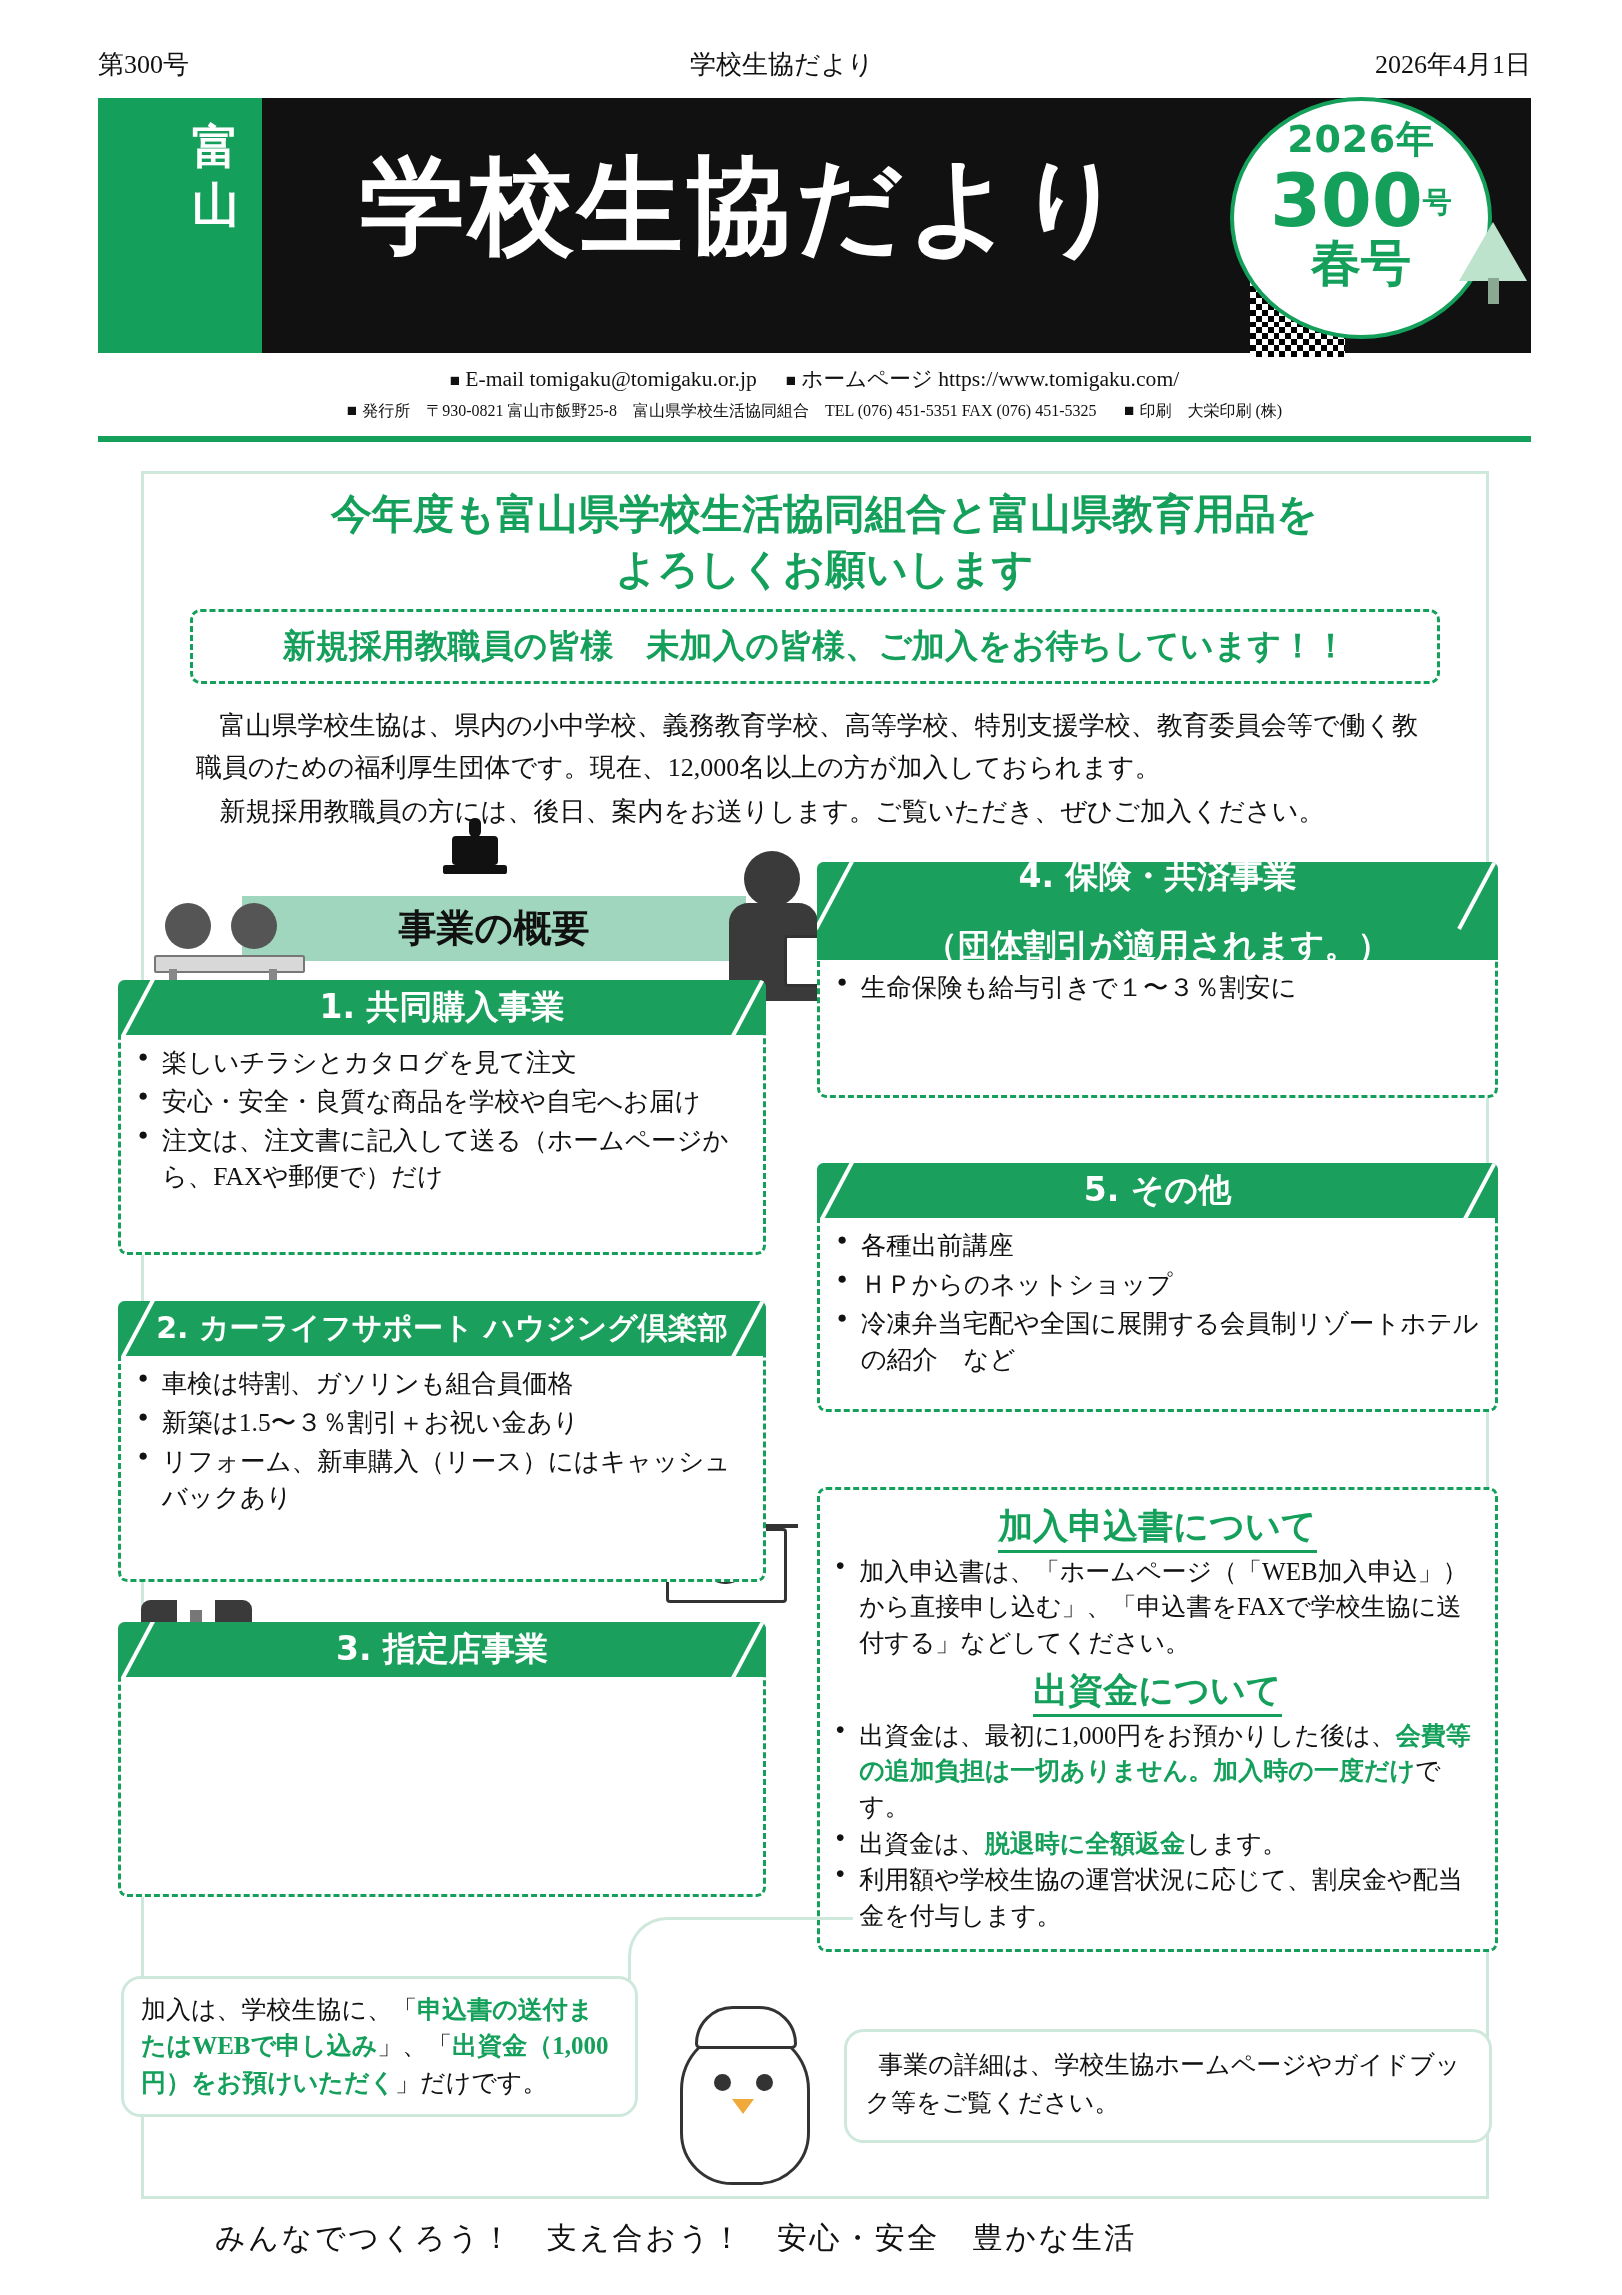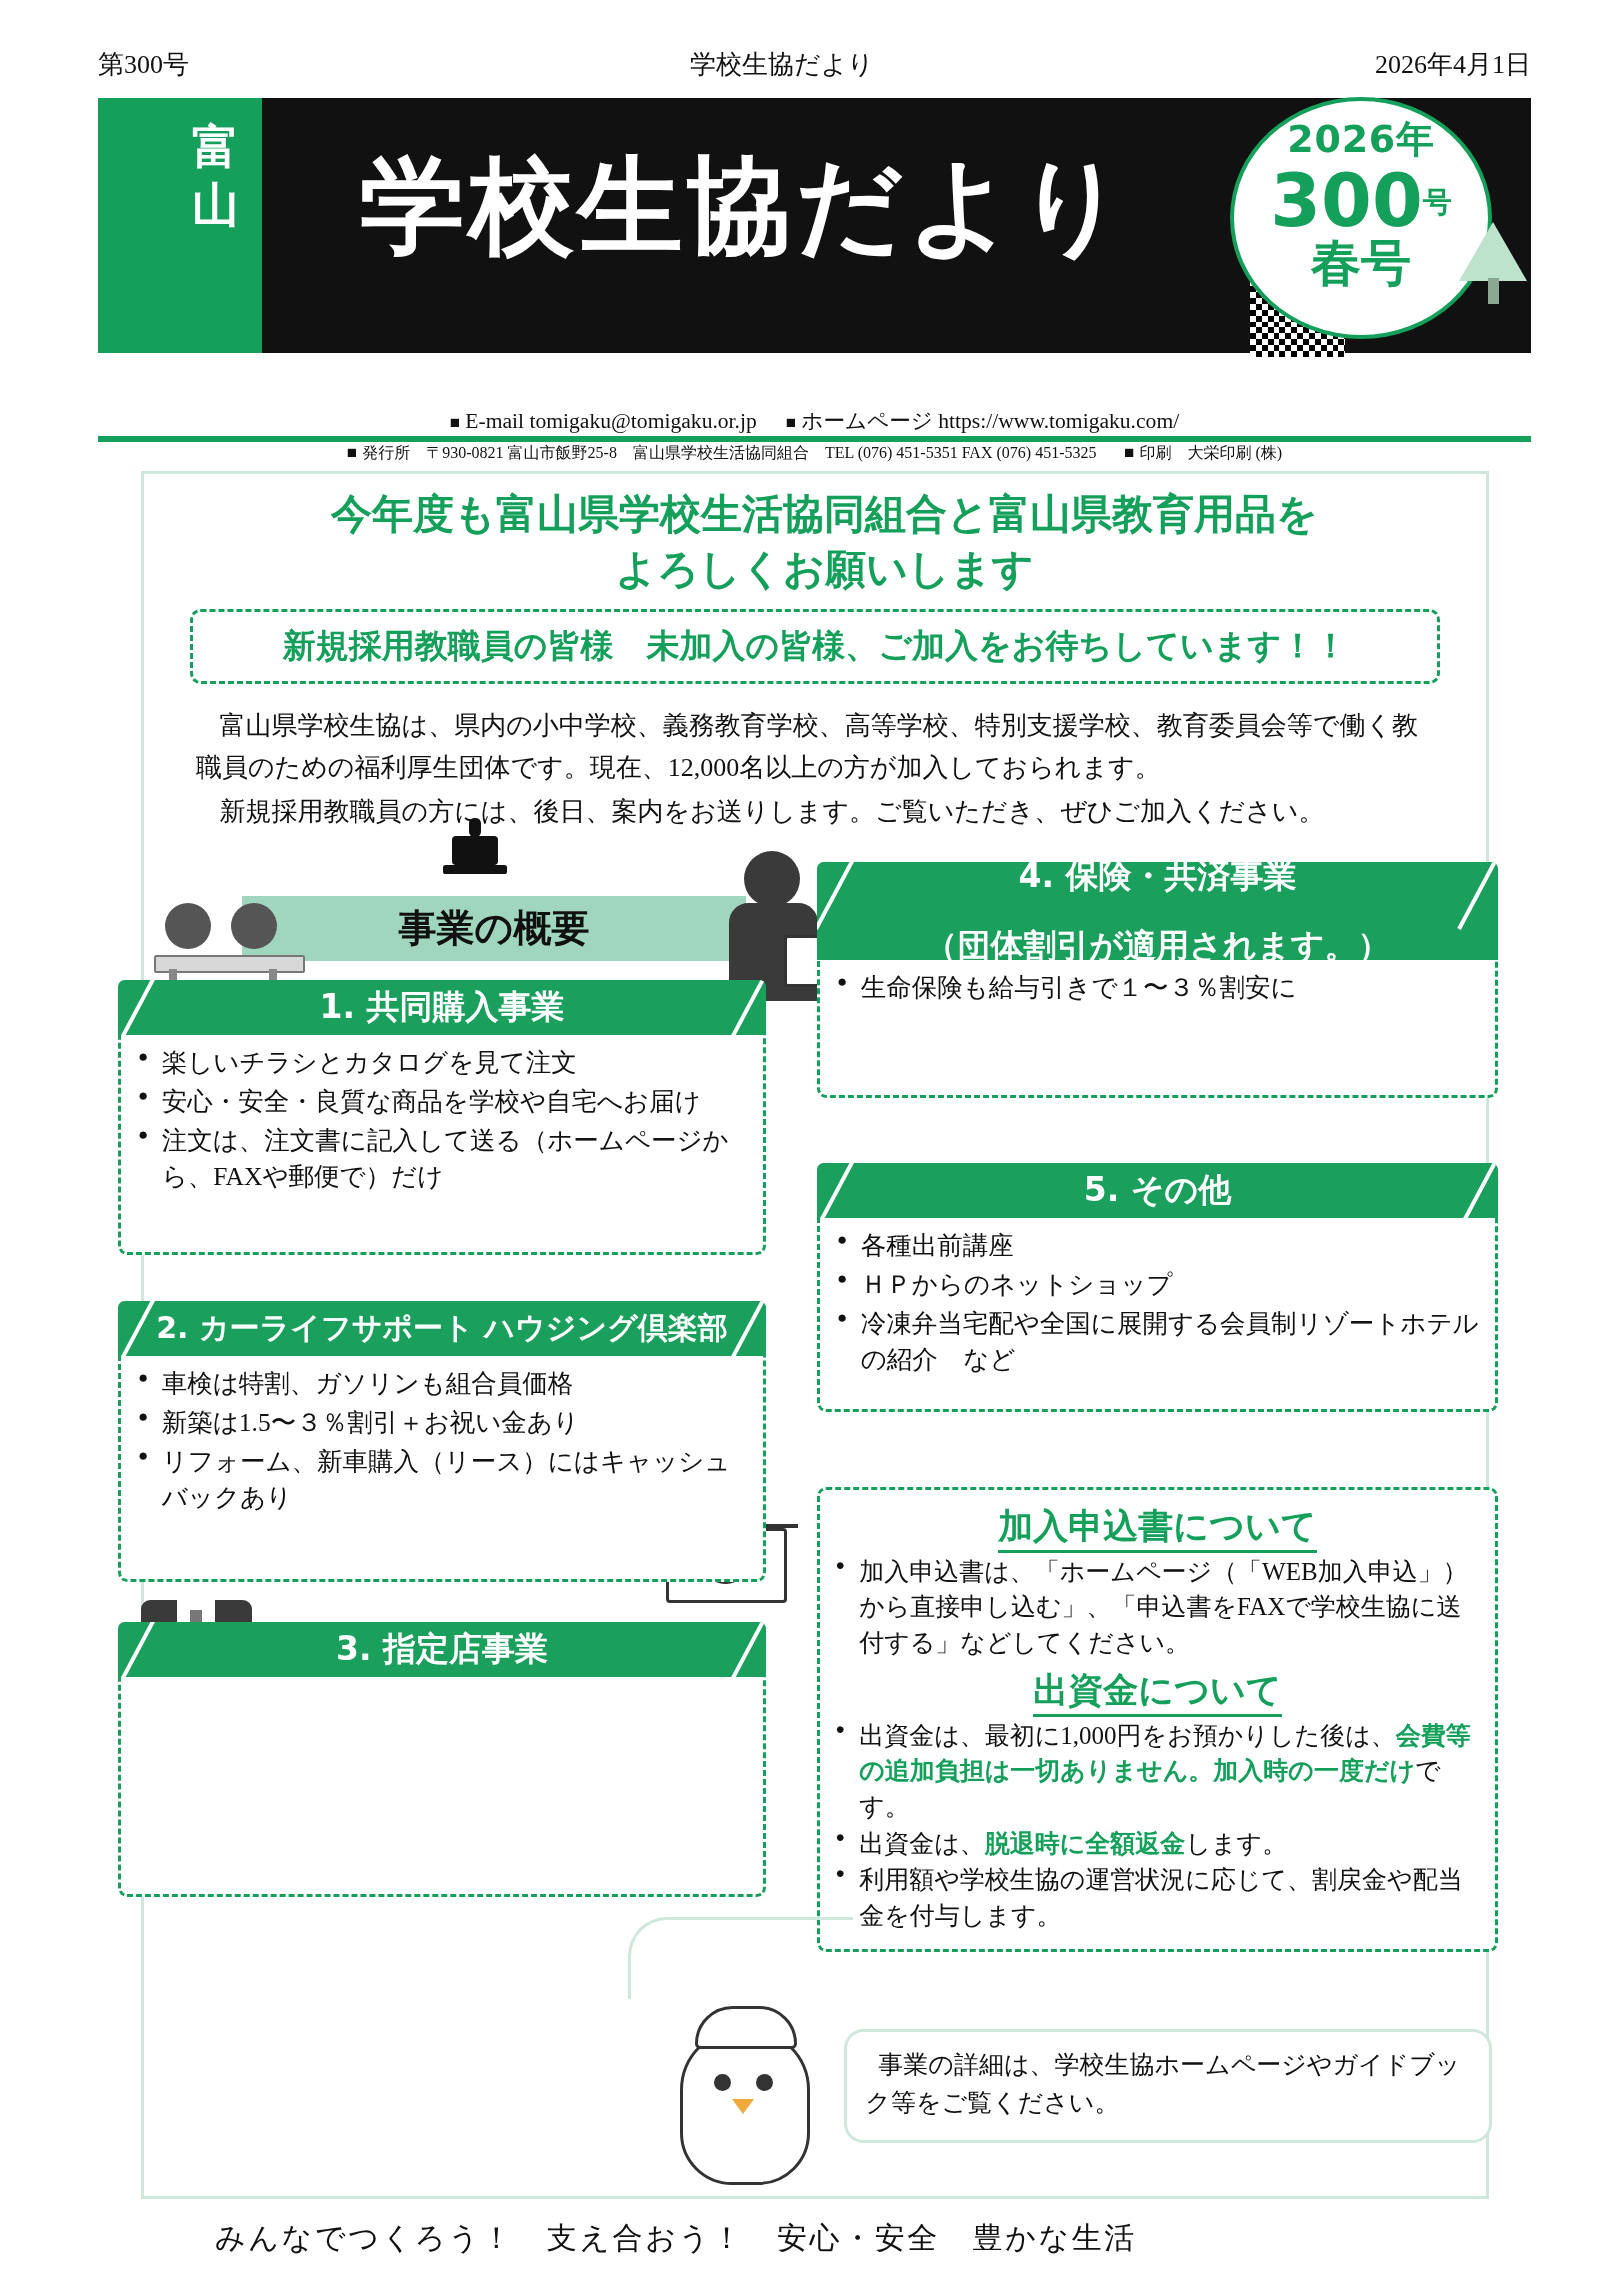--- a/index.html
+++ b/index.html
@@ -132,21 +132,20 @@
     height: 85px;
     background: #ffffff;
     border-bottom: 6.5px solid #14a05a;
     box-sizing: border-box;
   }
   .contact-row {
     position: absolute;
     left: 0; width: 1433px;
     text-align: center;
     font-size: 21.6px;
-    margin-top: 42px;
   }
   .contact-row.r1 { top: 6.5px; }
   .contact-row.r2 { top: 44px; font-size: 16px; }
   .contact-row span { margin: 0 11.8px; }
   .sq::before {
     content: "■";
     font-size: 17px;
     margin-right: 5.2px;
   }
 
@@ -632,20 +631,23 @@
     <h3><span class="uline">出資金について</span></h3>
     <ul>
       <li><span>出資金は、最初に1,000円をお預かりした後は、</span><span class="hl">会費等の追加負担は一切ありません。加入時の一度だけ</span><span>です。</span></li>
       <li><span>出資金は、</span><span class="hl">脱退時に全額返金</span><span>します。</span></li>
       <li>利用額や学校生協の運営状況に応じて、割戻金や配当金を付与します。</li>
     </ul>
   </div>
 
   <div class="arrow-tail"></div>
 
+  <div class="bubble-left">
+    <span>加入は、学校生協に、「</span><span class="hl">申込書の送付またはWEBで申し込み</span><span>」、「</span><span class="hl">出資金（1,000円）をお預けいただく</span><span>」だけです。</span>
+  </div>
 
   <div class="mascot">
     <div class="body"></div>
     <div class="hat"></div>
     <div class="eye l"></div>
       <div class="eye r"></div>
     <div class="beak"></div>
   </div>
 
   <div class="bubble-right">

